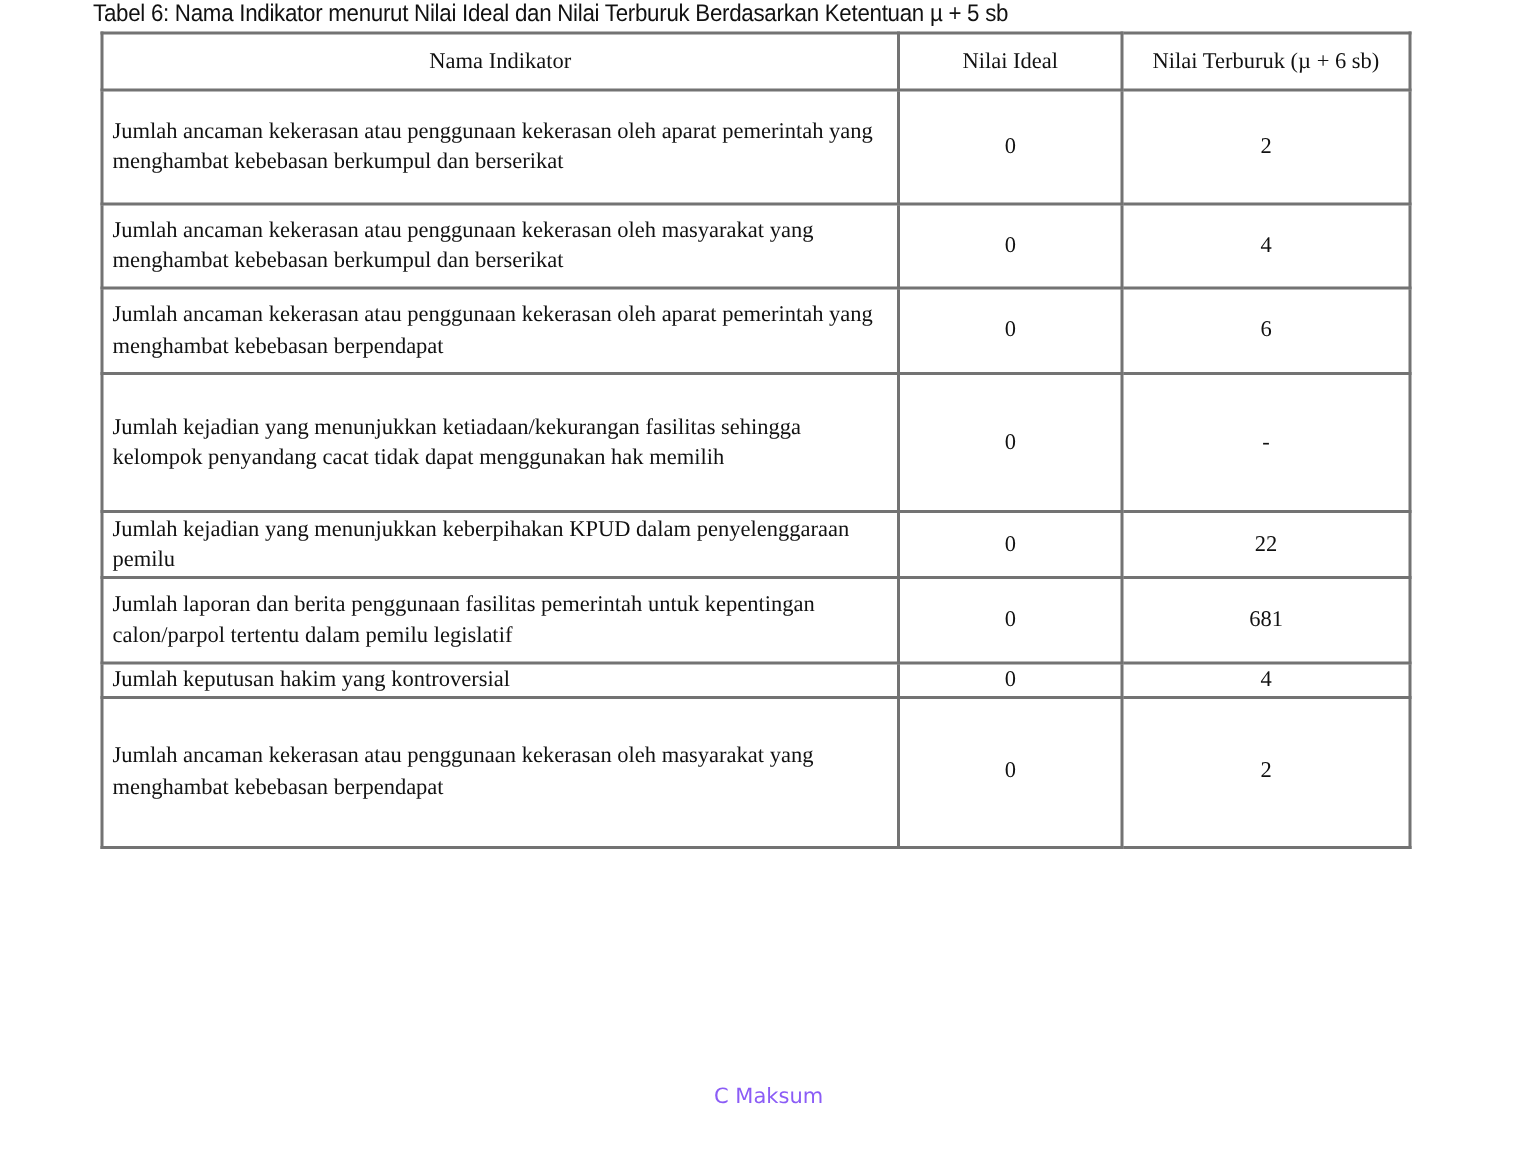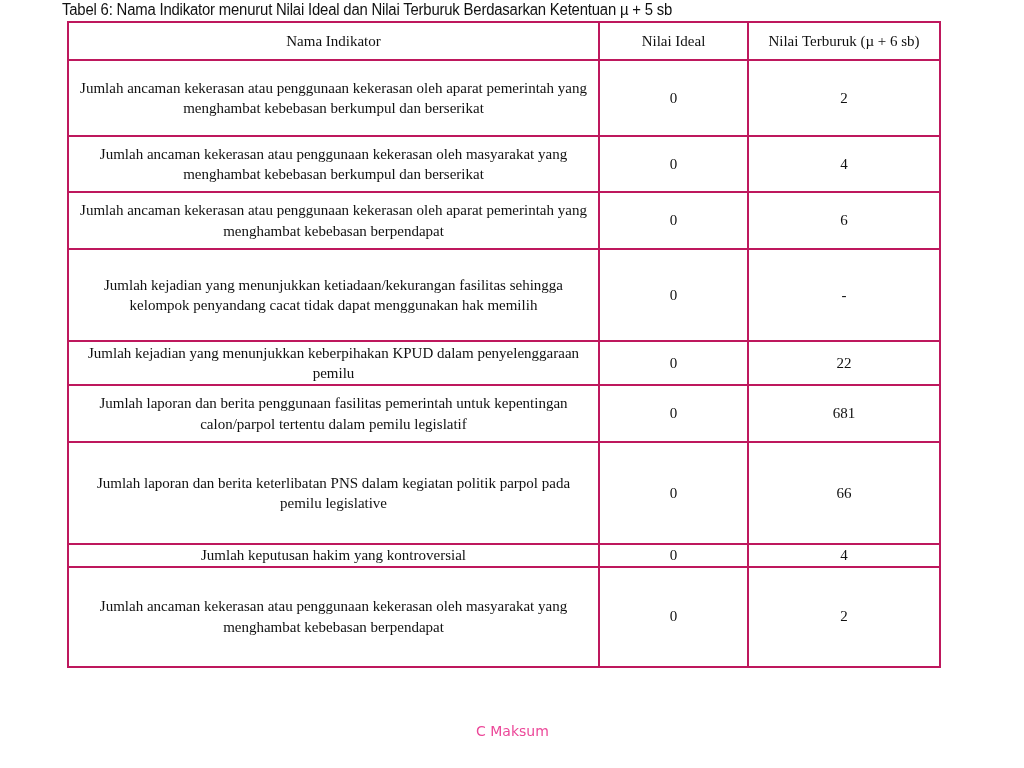--- a/index.html
+++ b/index.html
@@ -9,31 +9,31 @@
     font-family: "Liberation Sans", sans-serif;
     font-size: 16px; color: #111; letter-spacing: -0.2px;
     transform: scaleX(0.93); transform-origin: left top; white-space: nowrap;
   }
   table.t {
     position: absolute; left: 67px; top: 21px;
     border-collapse: collapse; table-layout: fixed;
     font-family: "Liberation Serif", serif; font-size: 15px; color: #111;
   }
   table.t td, table.t th {
-    border: 2px solid #be185d; padding: 0 6px; line-height: 20.5px;
+    border: 2px solid #737373; padding: 0 6px; line-height: 20.5px;
     vertical-align: middle; font-weight: normal; font-family: Liberation Serif, serif;
   }
   table.t th { text-align: center; }
-  td.name { text-align: center; padding-left: 5px; }
+  td.name { text-align: left; padding-left: 5px; }
   td.num { text-align: center; }
   td.top { vertical-align: top; padding-top: 1px; }
   .col1 { width: 531px; } .col2 { width: 149px; } .col3 { width: 192px; }
   .watermark {
     position: absolute; left: 476px; top: 723px;
-    font-family: "DejaVu Sans", sans-serif; font-size: 14px; color: #ec4899;
+    font-family: "DejaVu Sans", sans-serif; font-size: 14px; color: #8b5cf6;
   }
 </style>
 </head>
 <body>
 
 <div class="caption">Tabel 6: Nama Indikator menurut Nilai Ideal dan Nilai Terburuk Berdasarkan Ketentuan µ + 5 sb</div>
 
 <table class="t">
   <colgroup>
       <col class="col1">
@@ -71,25 +71,20 @@
     <tr style="height:44px">
       <td class="name">Jumlah kejadian yang menunjukkan keberpihakan KPUD dalam penyelenggaraan pemilu</td>
       <td class="num">0</td>
       <td class="num">22</td>
     </tr>
     <tr style="height:57px">
       <td class="name">Jumlah laporan dan berita penggunaan fasilitas pemerintah untuk kepentingan calon/parpol tertentu dalam pemilu legislatif</td>
       <td class="num">0</td>
       <td class="num">681</td>
     </tr>
-    <tr style="height:102px">
-      <td class="name">Jumlah laporan dan berita keterlibatan PNS dalam kegiatan politik parpol pada pemilu legislative</td>
-      <td class="num">0</td>
-      <td class="num">66</td>
-    </tr>
     <tr style="height:20px">
       <td class="name">Jumlah keputusan hakim yang kontroversial</td>
       <td class="num">0</td>
       <td class="num">4</td>
     </tr>
     <tr style="height:100px">
       <td class="name top">Jumlah ancaman kekerasan atau penggunaan kekerasan oleh masyarakat yang menghambat kebebasan berpendapat</td>
       <td class="num top">0</td>
       <td class="num top">2</td>
     </tr>

